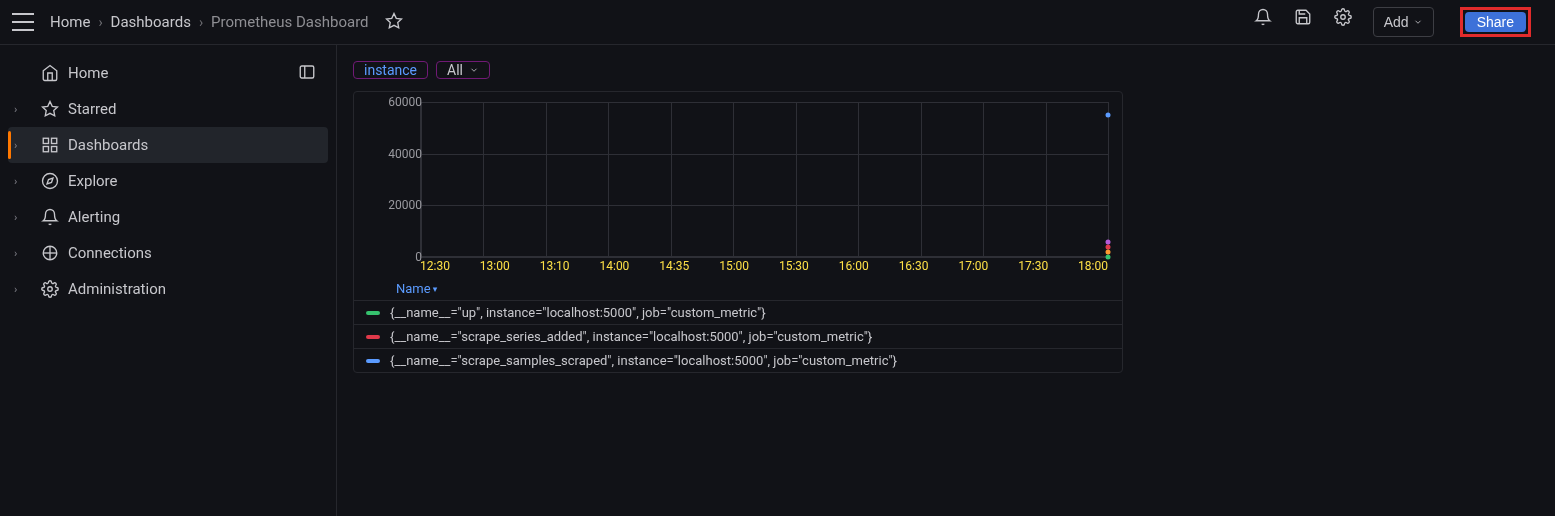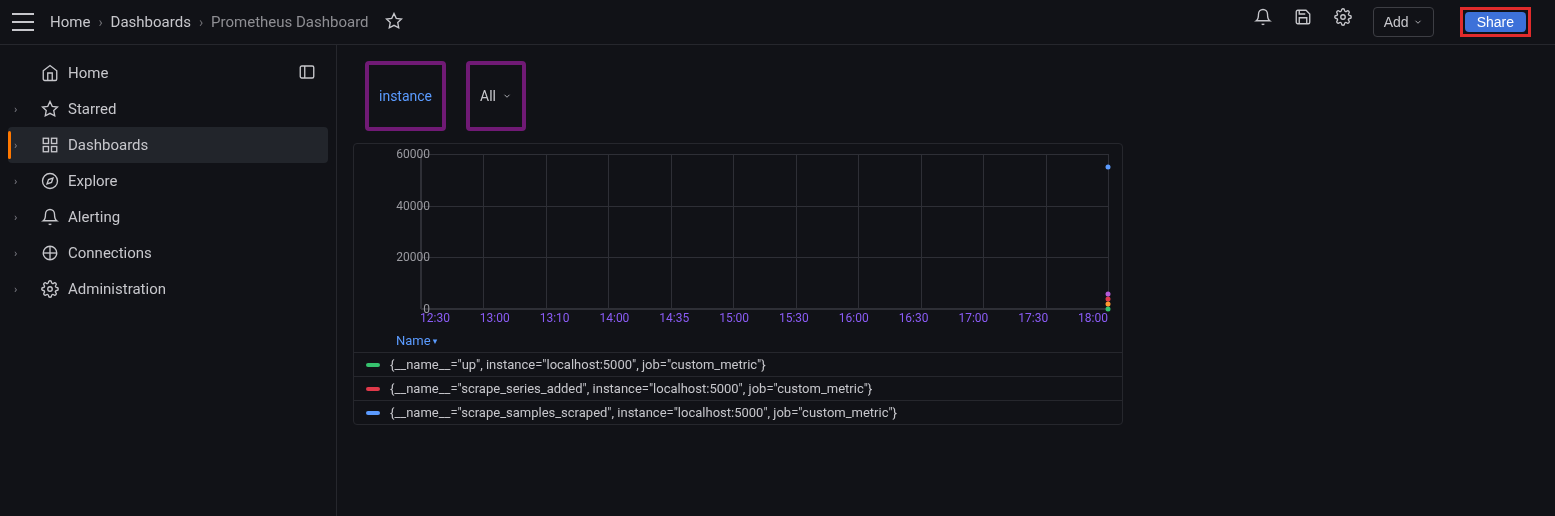--- a/index.html
+++ b/index.html
@@ -90,25 +90,25 @@
     background:#ff7800;
     border-radius:2px;
   }
   .side-home-row { display:flex; align-items:center; justify-content:space-between; padding-right:18px;}
   .collapse-btn { width:20px; height:20px; cursor:pointer; color:#c7c7cc;}
 
   .content { flex:1; padding:16px 16px; }
 
   .var-row { display:flex; gap:8px; margin-bottom:12px;}
   .pill {
-    border:4px solid #701a75;
-    border-radius:4px;
-    padding:23px 10px;
+    border:1px solid #701a75;
+    border-radius:4px;
+    padding:0 10px;
     font-size:14px;
-    display:flex; align-items:center; gap:6px;margin-left:12px;
+    display:flex; align-items:center; gap:6px;
   }
   .pill.instance { color:#5b9bff;}
   .pill.all { color:#c7c7cc;}
 
   .panel {
     border:1px solid #26272d;
     border-radius:4px;
     width:770px;
     padding:10px 0 0 0;
   }
@@ -121,22 +121,22 @@
     height:175px;
     margin:0 10px;
   }
   .grid {
     position:absolute; left:56px; right:4px; top:0; bottom:20px;
     border-left:1px solid #2e2f36;
     border-bottom:1px solid #2e2f36;
   }
   .hline { position:absolute; left:0; right:0; border-top:1px solid #2e2f36; }
   .vline { position:absolute; top:0; bottom:0; border-left:1px solid #2e2f36; }
-  .ylabel { position:absolute; left:16px; width:50px; text-align:right; font-size:12px; color:#9a9aa0; transform:translateY(-50%);}
-  .xlabels { position:absolute; left:56px; right:4px; bottom:0; height:18px; display:flex; justify-content:space-between; font-size:12px; color:#8b5cf6;}
+  .ylabel { position:absolute; left:8px; width:50px; text-align:right; font-size:12px; color:#9a9aa0; transform:translateY(-50%);}
+  .xlabels { position:absolute; left:56px; right:4px; bottom:0; height:18px; display:flex; justify-content:space-between; font-size:12px; color:#fde047;}
   .dot { position:absolute; width:5px; height:5px; border-radius:50%; transform:translate(-50%,-50%);}
 
   .legend-hdr { padding:4px 0 4px 42px; font-size:13px; }
   .legend-hdr .name-link { color:#5b9bff; cursor:pointer; display:inline-flex; align-items:center; gap:2px;}
   .legend-rows { }
   .legend-row {
     display:flex; align-items:center; gap:10px;
     padding:4px 12px;
     border-top:1px solid #26272d;
     font-size:13px;

